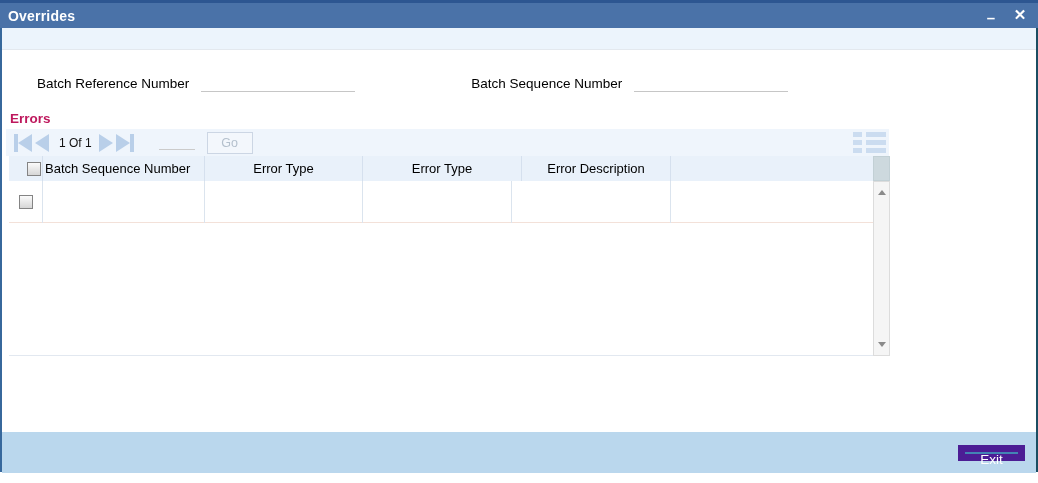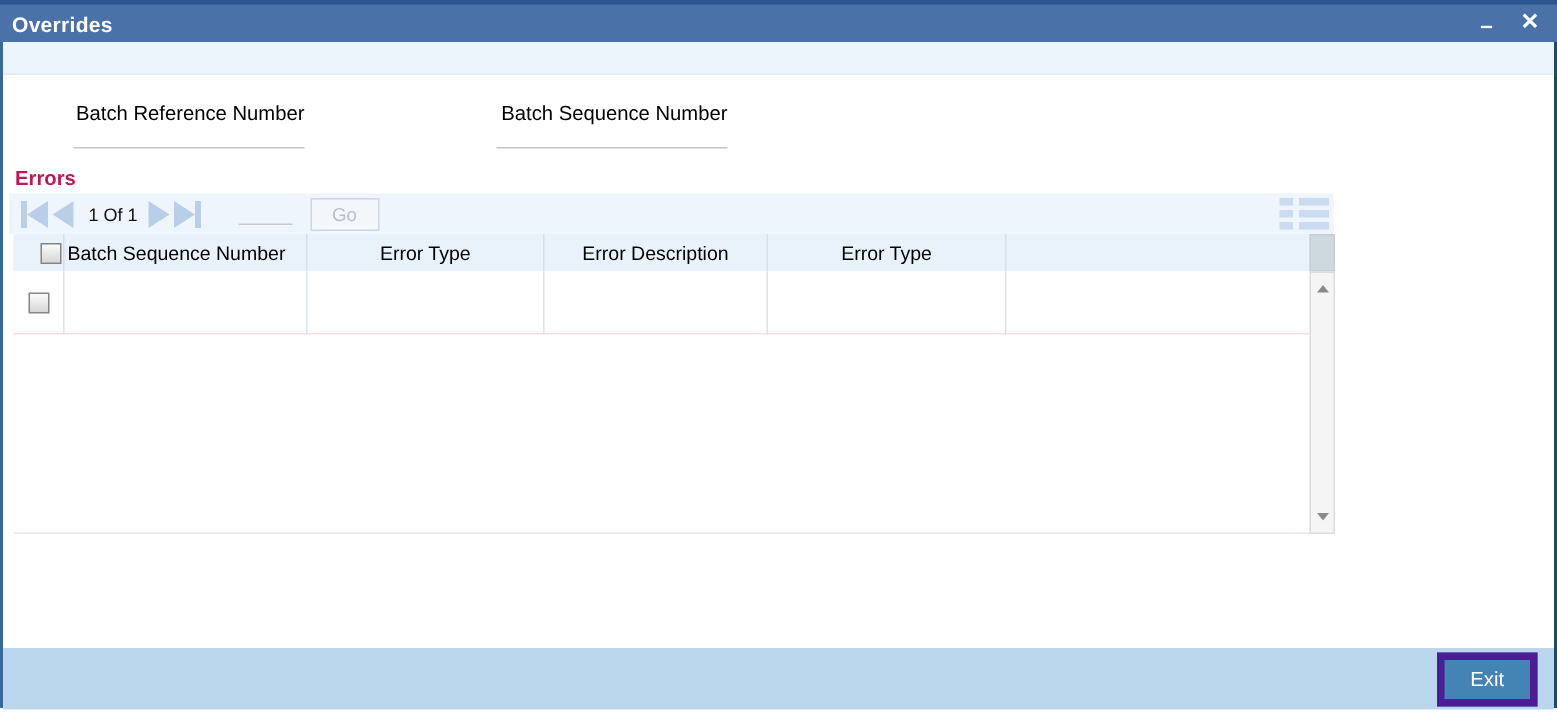--- a/index.html
+++ b/index.html
@@ -17,21 +17,21 @@
   .btn-close { width:16px; height:17px; color:#fff; font-weight:bold; font-size:15px;
                line-height:16px; text-align:center; cursor:pointer; }
 
   
   .frame { height:444px; border-left:2px solid #37689c; border-right:2px solid #1b4d62;
            background:#fff; }
   .topstrip { height:22px; background:#ecf4fc; border-bottom:1px solid #e3e8ee; }
 
   
   .fields-row { display:flex; margin-top:23px; padding-left:35px; height:21px; align-items:center; }
-  .field { display:flex; align-items:flex-end;flex-direction:column; }
+  .field { display:flex; align-items:flex-start; }
   .field label { font-size:13.5px; color:#000; }
   .underline-input { width:154px; border:none; border-bottom:1px solid #c6c6c6;
                      background:transparent; height:16px; margin-left:12px;
                      font-family:"Liberation Sans",sans-serif; font-size:13px; outline:none; }
   .field.second { margin-left:116px; }
 
   .errors-title { margin:17px 0 3px 8px; font-size:13.5px; font-weight:bold; color:#be185d; }
 
   
   .pagebar { margin-left:4px; width:883px; height:27px; background:#eff5fc;
@@ -88,21 +88,21 @@
             border-left:4px solid transparent; border-right:4px solid transparent;
             border-bottom:5px solid #8a8a8a; cursor:pointer; }
   .arr-down { position:absolute; bottom:8px; left:4px; width:0; height:0;
               border-left:4px solid transparent; border-right:4px solid transparent;
               border-top:5px solid #8a8a8a; cursor:pointer; }
 
   
   .footer-gap { height:76px; }
   .footerbar { height:41px; background:#bad7ed; display:flex; align-items:center;
                justify-content:flex-end; padding-right:11px; }
-  .exit-btn { width:67px; height:36px; background:#4384b4; border:5px solid #4c1d95;
+  .exit-btn { width:67px; height:16px; background:#4384b4; border:7px solid #4c1d95;
               color:#ffffff; font-size:13.5px; font-family:"Liberation Sans",sans-serif;
               cursor:pointer; }
 </style>
 </head>
 <body>
 
 <div class="window">
 
   <div class="titlebar">
     <span class="title">Overrides</span>
@@ -162,22 +162,22 @@
       </span>
     </div>
 
     <div class="grid">
       <div class="grid-header">
         <span class="hcell cb">
           <span class="checkbox"></span>
         </span>
         <span class="hcell c1">Batch Sequence Number</span>
         <span class="hcell c2">Error Type</span>
+        <span class="hcell c4">Error Type</span>
         <span class="hcell c3">Error Description</span>
-        <span class="hcell c4">Error Type</span>
         <span class="hcell c5"></span>
       </div>
       <div class="grid-body">
         <div class="grid-row">
           <span class="bcell cb">
             <span class="checkbox"></span>
           </span>
           <span class="bcell c1"></span>
           <span class="bcell c2"></span>
           <span class="bcell c3"></span>

